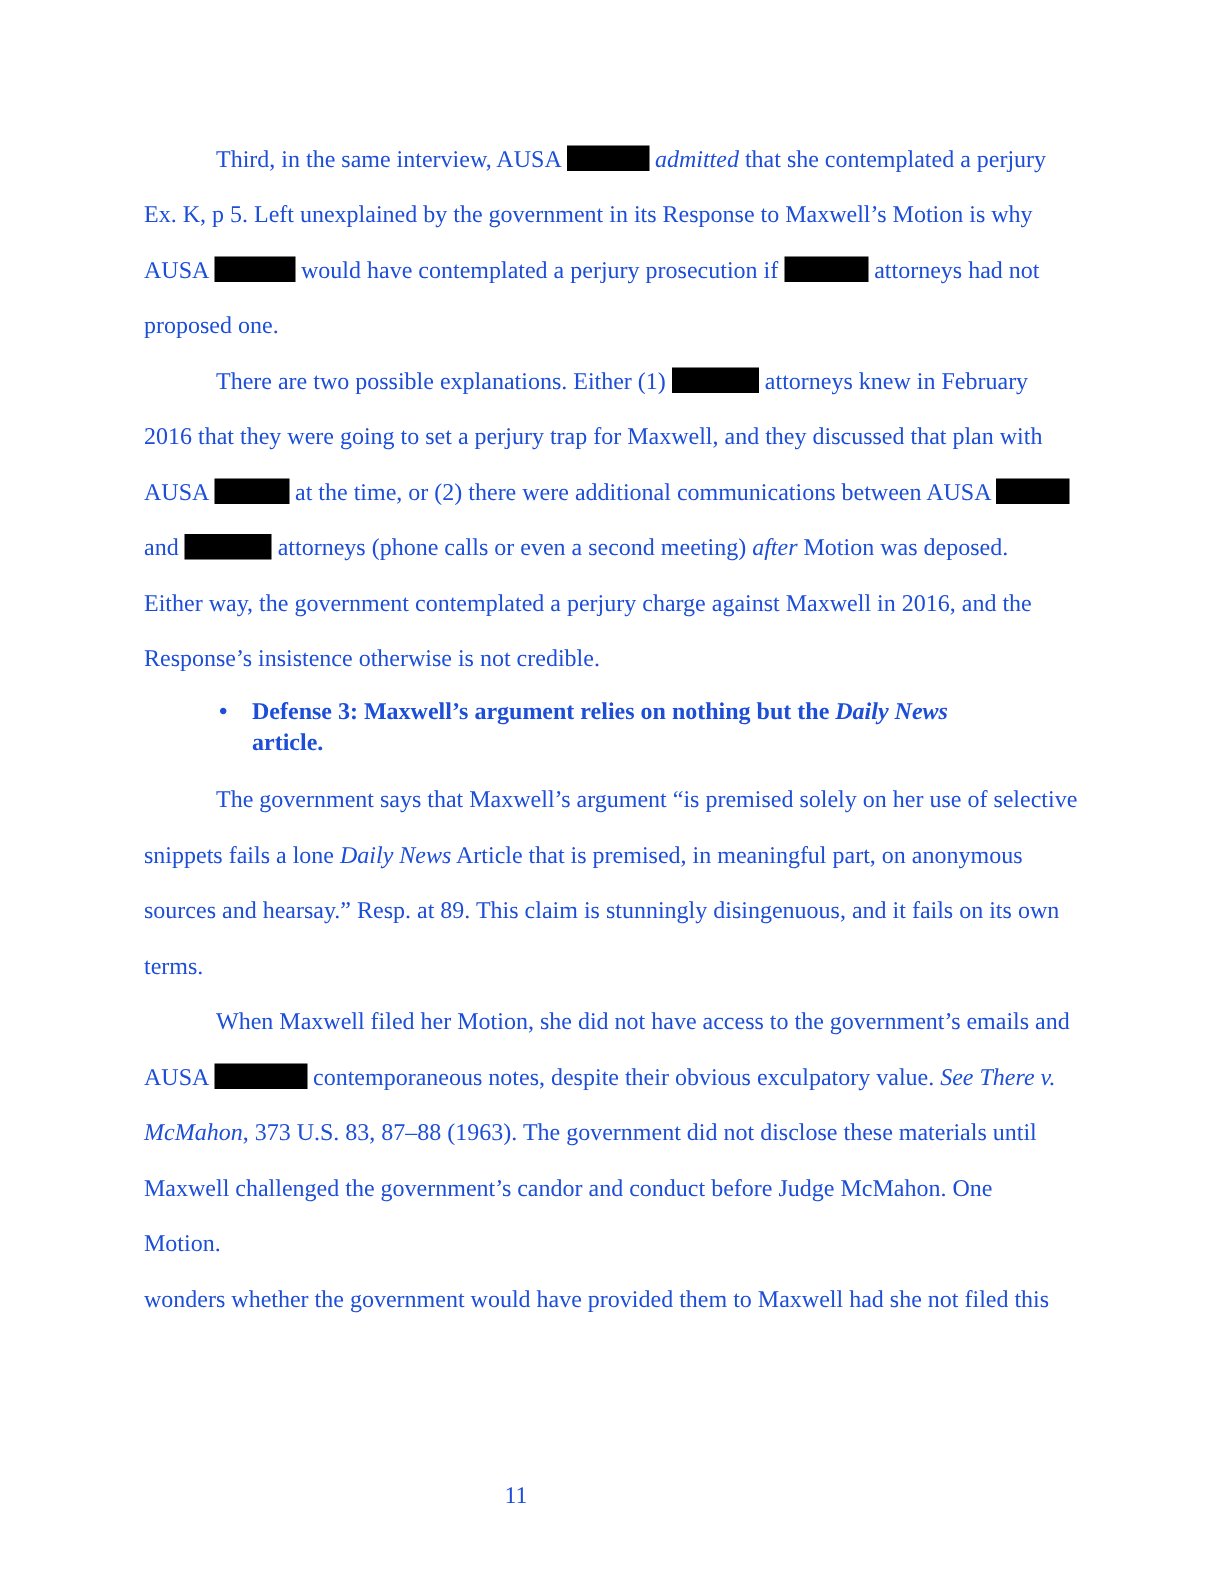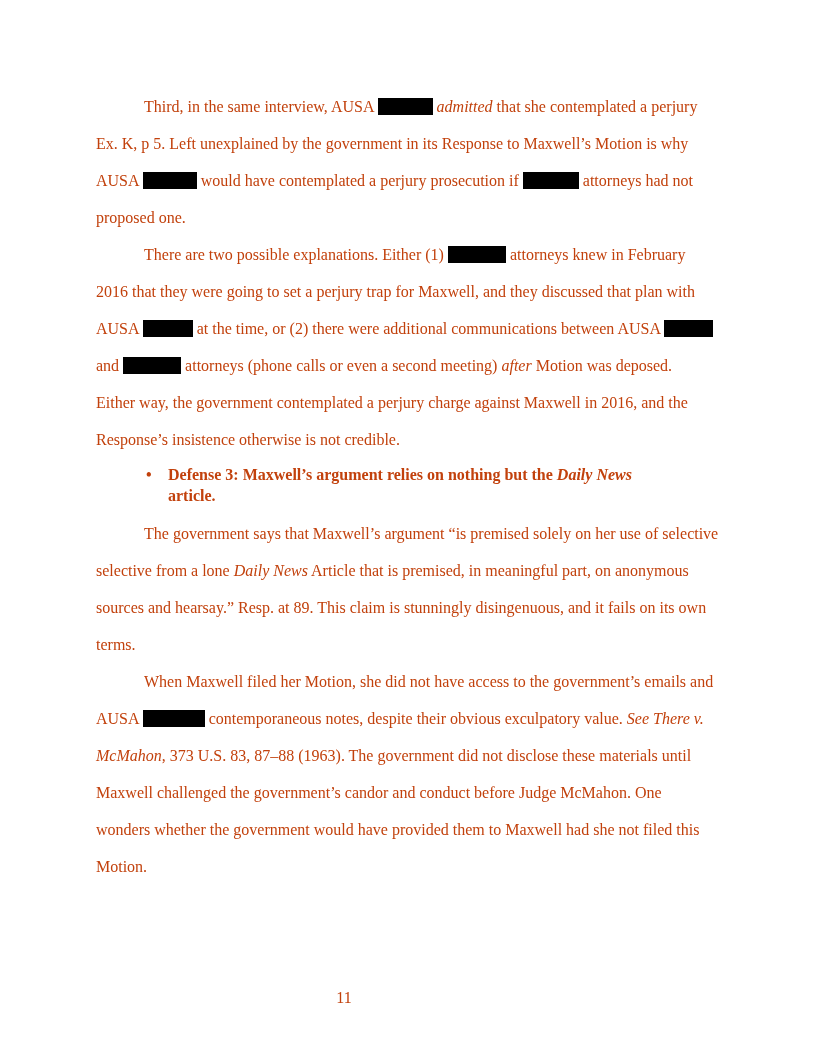--- a/index.html
+++ b/index.html
@@ -5,21 +5,21 @@
   html, body {
     margin: 0;
     padding: 0;
     background: #ffffff;
   }
   .page {
     position: relative;
     width: 816px;
     height: 1056px;
     background: #ffffff;
-    color: #c2410c;
+    color: #1d4ed8;
     font-family: "Liberation Serif", "DejaVu Serif", serif;
     font-size: 16px;
     overflow: hidden;
   }
   .doc-body {
     position: absolute;
     left: 96px;
     top: 88px;
     width: 624px;
   }
@@ -84,29 +84,29 @@
         <div class="line"><span class="seg-plain">and </span><span class="redaction" style="width: 58px; background: rgb(0, 0, 0);"></span><span class="seg-plain"> attorneys (phone calls or even a second meeting) </span><span class="seg-italic">after</span><span class="seg-plain"> Motion was deposed.</span></div>
         <div class="line"><span class="seg-plain">Either way, the government contemplated a perjury charge against Maxwell in 2016, and the</span></div>
         <div class="line"><span class="seg-plain">Response’s insistence otherwise is not credible.</span></div>
       </div>
       <div class="para para-bullet">
         <div class="line"><span class="bullet-marker">•</span><span class="seg-bold">Defense 3: Maxwell’s argument relies on nothing but the </span><span class="seg-bold-italic">Daily News</span></div>
         <div class="line"><span class="seg-bold">article.</span></div>
       </div>
       <div class="para para-body">
         <div class="line indent"><span class="seg-plain">The government says that Maxwell’s argument “is premised solely on her use of selective</span></div>
-        <div class="line"><span class="seg-plain">selective from a lone </span><span class="seg-italic">Daily News</span><span class="seg-plain"> Article that is premised, in meaningful part, on anonymous</span></div>
+        <div class="line"><span class="seg-plain">snippets fails a lone </span><span class="seg-italic">Daily News</span><span class="seg-plain"> Article that is premised, in meaningful part, on anonymous</span></div>
         <div class="line"><span class="seg-plain">sources and hearsay.” Resp. at 89. This claim is stunningly disingenuous, and it fails on its own</span></div>
         <div class="line"><span class="seg-plain">terms.</span></div>
       </div>
       <div class="para para-body">
         <div class="line indent"><span class="seg-plain">When Maxwell filed her Motion, she did not have access to the government’s emails and</span></div>
         <div class="line"><span class="seg-plain">AUSA </span><span class="redaction" style="width: 62px; background: rgb(0, 0, 0);"></span><span class="seg-plain"> contemporaneous notes, despite their obvious exculpatory value. </span><span class="seg-italic">See There v.</span></div>
         <div class="line"><span class="seg-italic">McMahon</span><span class="seg-plain">, 373 U.S. 83, 87–88 (1963). The government did not disclose these materials until</span></div>
         <div class="line"><span class="seg-plain">Maxwell challenged the government’s candor and conduct before Judge McMahon. One</span></div>
+        <div class="line"><span class="seg-plain">Motion.</span></div>
         <div class="line"><span class="seg-plain">wonders whether the government would have provided them to Maxwell had she not filed this</span></div>
-        <div class="line"><span class="seg-plain">Motion.</span></div>
       </div>
     </div>
   <div class="footer">
     <span>11</span>
   </div>
 </div>
 
 </body></html>

